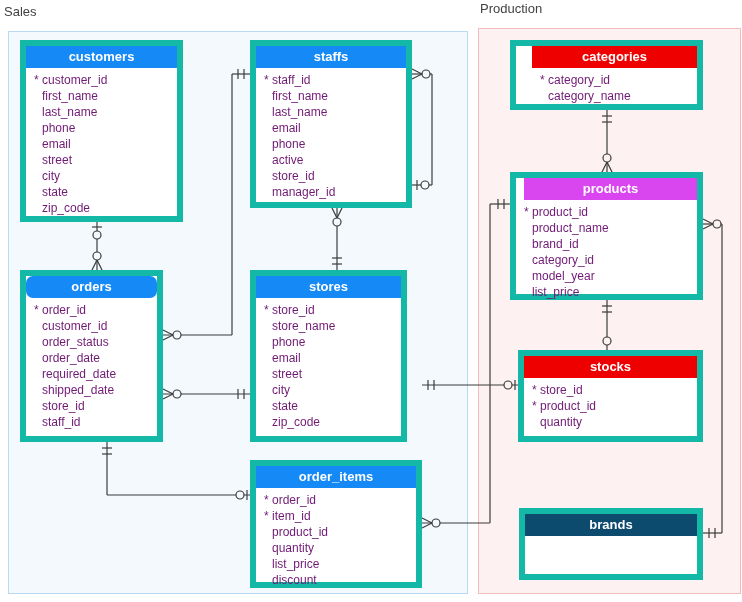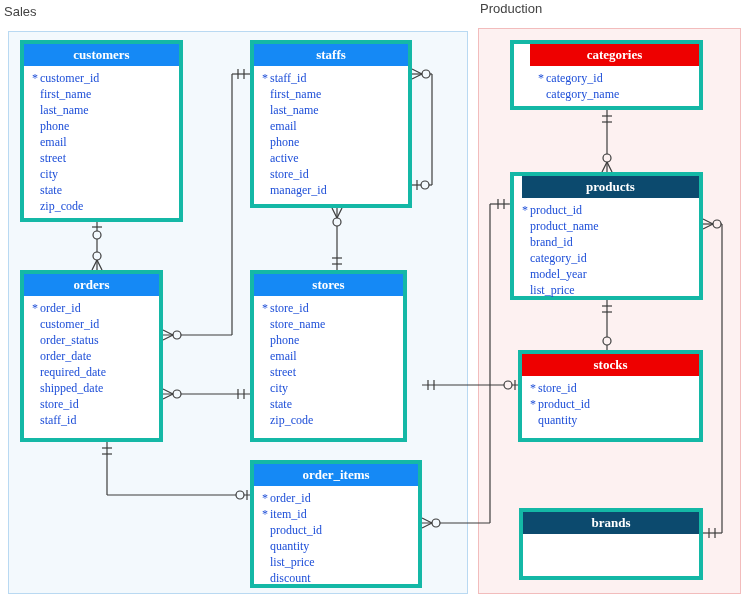--- a/index.html
+++ b/index.html
@@ -5,24 +5,24 @@
   html,body{margin:0;padding:0;}
   body{font-family:"Liberation Sans","DejaVu Sans",sans-serif;background:#ffffff;}
   #diagram{position:relative;width:742px;height:602px;background:#ffffff;overflow:hidden;}
   .panel{position:absolute;box-sizing:border-box;border:1px solid;}
   .panel.sales{background:#f3f9fd;border-color:#b9d9f2;}
   .panel.production{background:#fdf1f1;border-color:#f2bcbc;}
   .group-label{position:absolute;font-size:13px;color:#424242;}
   .label-sales{left:4px;top:4px;}
   .label-production{left:480px;top:1px;}
   #wires{position:absolute;left:0;top:0;z-index:2;}
-  .table{position:absolute;z-index:3;background:#ffffff;border:4px solid #14b8a6;box-sizing:border-box;box-shadow:0 0 0 0;font-family:Liberation Serif, serif;}
+  .table{position:absolute;z-index:3;background:#ffffff;border:6px solid #14b8a6;box-sizing:border-box;box-shadow:0 0 0 0;}
   .thead{height:22px;line-height:22px;text-align:center;color:#ffffff;font-weight:bold;font-size:13px;cursor:default;}
   .tbody{padding:4px 0 0 8px;}
-  .frow{height:16px;line-height:16px;font-size:12px;color:#1d4ed8;white-space:nowrap;}
+  .frow{height:16px;line-height:16px;font-size:12px;color:#701a75;white-space:nowrap;}
   .star{display:inline-block;width:8px;}
 </style>
 </head>
 <body>
 
 <div id="diagram">
   <div class="group-label label-sales">Sales</div>
   <div class="group-label label-production">Production</div>
   <svg id="wires" width="742" height="602">
       <g>
@@ -142,21 +142,21 @@
         <div class="frow"><span class="star"></span><span>first_name</span></div>
         <div class="frow"><span class="star"></span><span>last_name</span></div>
         <div class="frow"><span class="star"></span><span>email</span></div>
         <div class="frow"><span class="star"></span><span>phone</span></div>
         <div class="frow"><span class="star"></span><span>active</span></div>
         <div class="frow"><span class="star"></span><span>store_id</span></div>
         <div class="frow"><span class="star"></span><span>manager_id</span></div>
       </div>
     </div>
     <div class="table" style="left: 20px; top: 270px; width: 143px; height: 172px;">
-      <div class="thead" style="background: rgb(21, 137, 245);">orders</div>
+      <div class="thead" style="background: rgb(21, 137, 245); border-radius: 7px;">orders</div>
       <div class="tbody">
         <div class="frow"><span class="star">*</span><span>order_id</span></div>
         <div class="frow"><span class="star"></span><span>customer_id</span></div>
         <div class="frow"><span class="star"></span><span>order_status</span></div>
         <div class="frow"><span class="star"></span><span>order_date</span></div>
         <div class="frow"><span class="star"></span><span>required_date</span></div>
         <div class="frow"><span class="star"></span><span>shipped_date</span></div>
         <div class="frow"><span class="star"></span><span>store_id</span></div>
         <div class="frow"><span class="star"></span><span>staff_id</span></div>
       </div>
@@ -186,21 +186,21 @@
       </div>
     </div>
     <div class="table" style="left: 510px; top: 40px; width: 193px; height: 70px; padding-left: 16px;">
       <div class="thead" style="background: rgb(238, 0, 0);">categories</div>
       <div class="tbody">
         <div class="frow"><span class="star">*</span><span>category_id</span></div>
         <div class="frow"><span class="star"></span><span>category_name</span></div>
       </div>
     </div>
     <div class="table" style="left: 510px; top: 172px; width: 193px; height: 128px;">
-      <div class="thead" style="background: #0c4a6e; margin-left: 8px;">products</div>
+      <div class="thead" style="background: #d946ef; margin-left: 8px;">products</div>
       <div class="tbody">
         <div class="frow"><span class="star">*</span><span>product_id</span></div>
         <div class="frow"><span class="star"></span><span>product_name</span></div>
         <div class="frow"><span class="star"></span><span>brand_id</span></div>
         <div class="frow"><span class="star"></span><span>category_id</span></div>
         <div class="frow"><span class="star"></span><span>model_year</span></div>
         <div class="frow"><span class="star"></span><span>list_price</span></div>
       </div>
     </div>
     <div class="table" style="left: 518px; top: 350px; width: 185px; height: 92px;">

